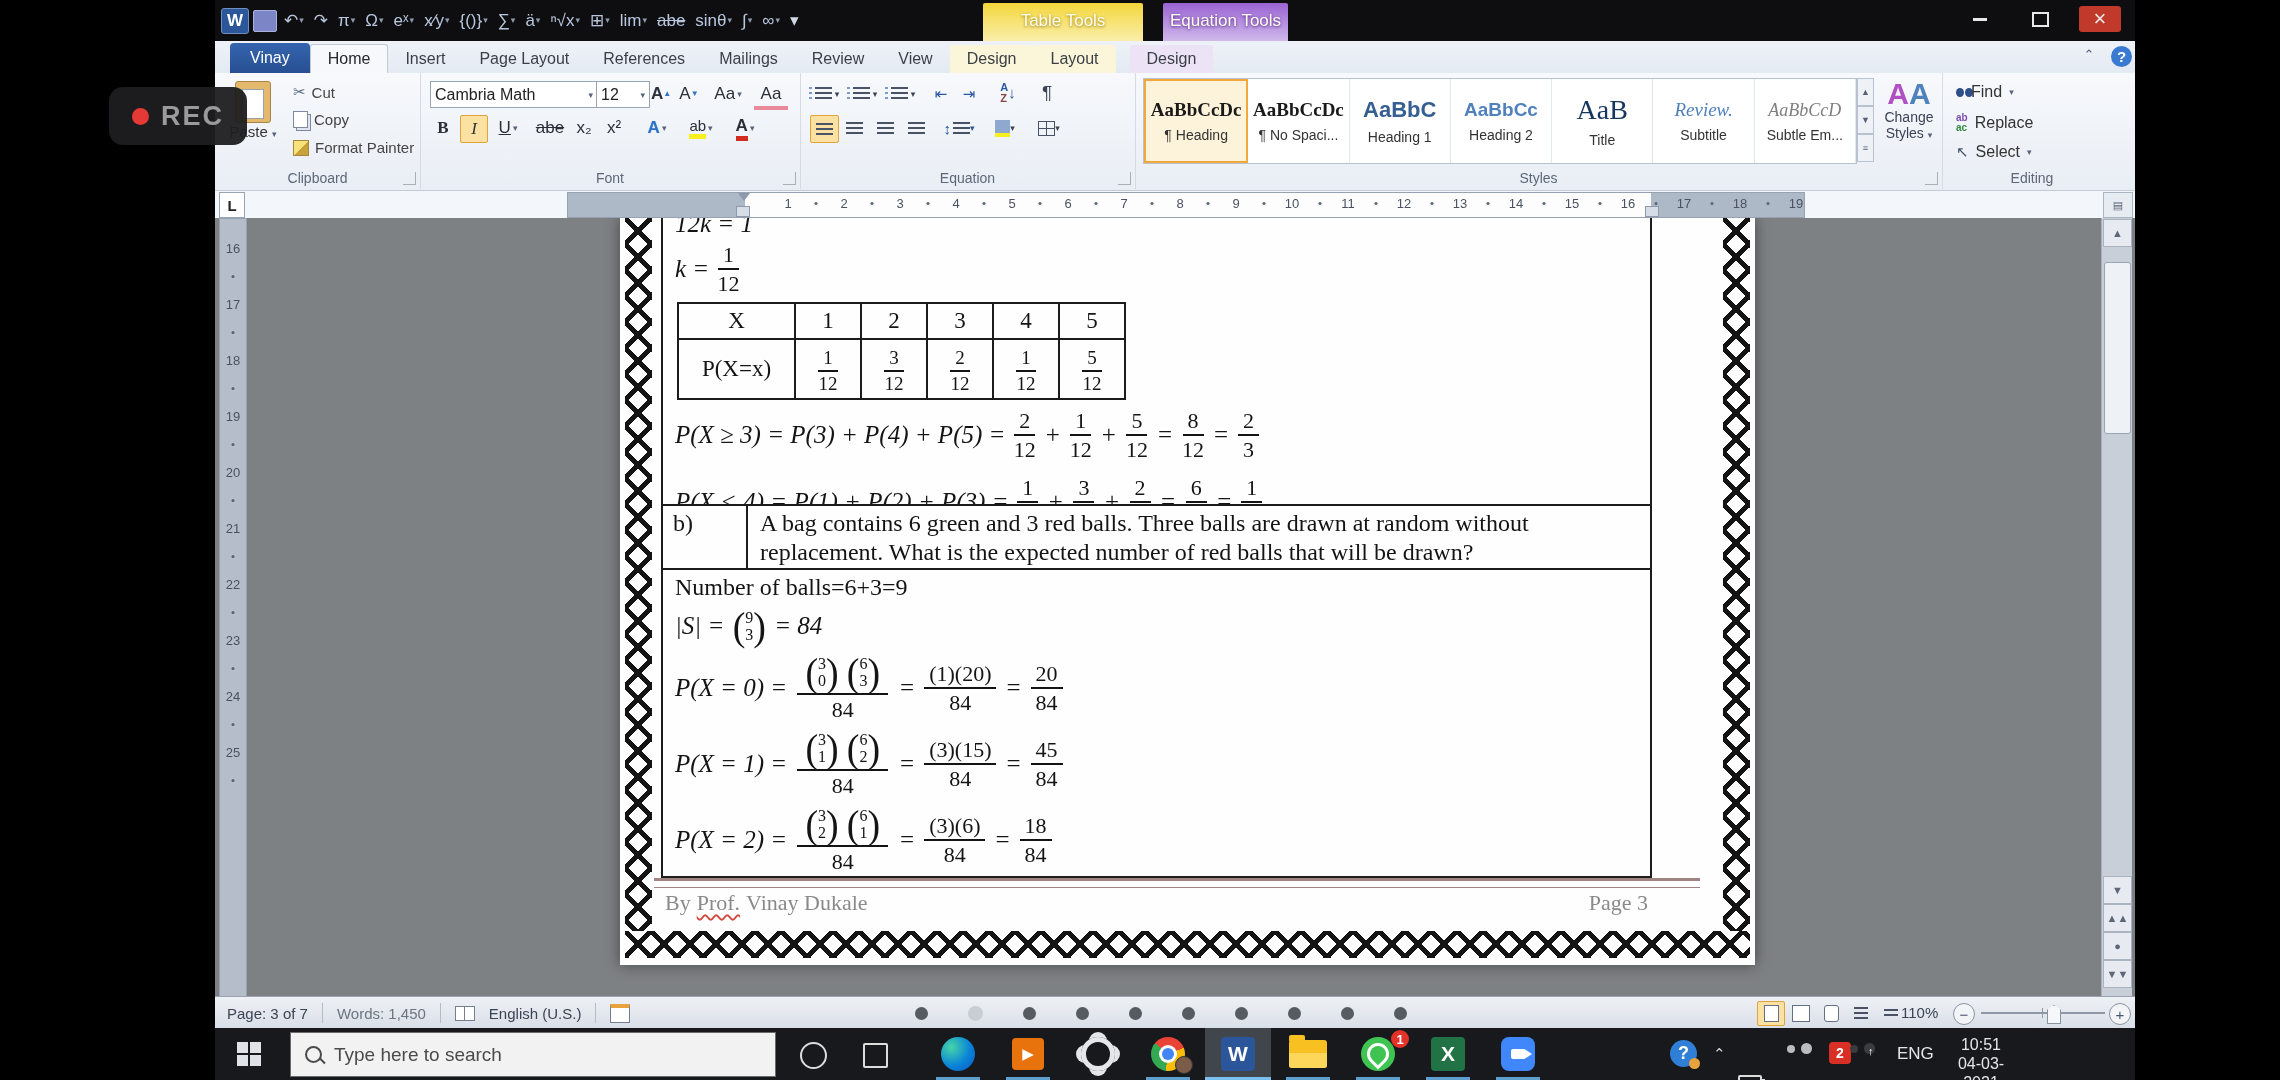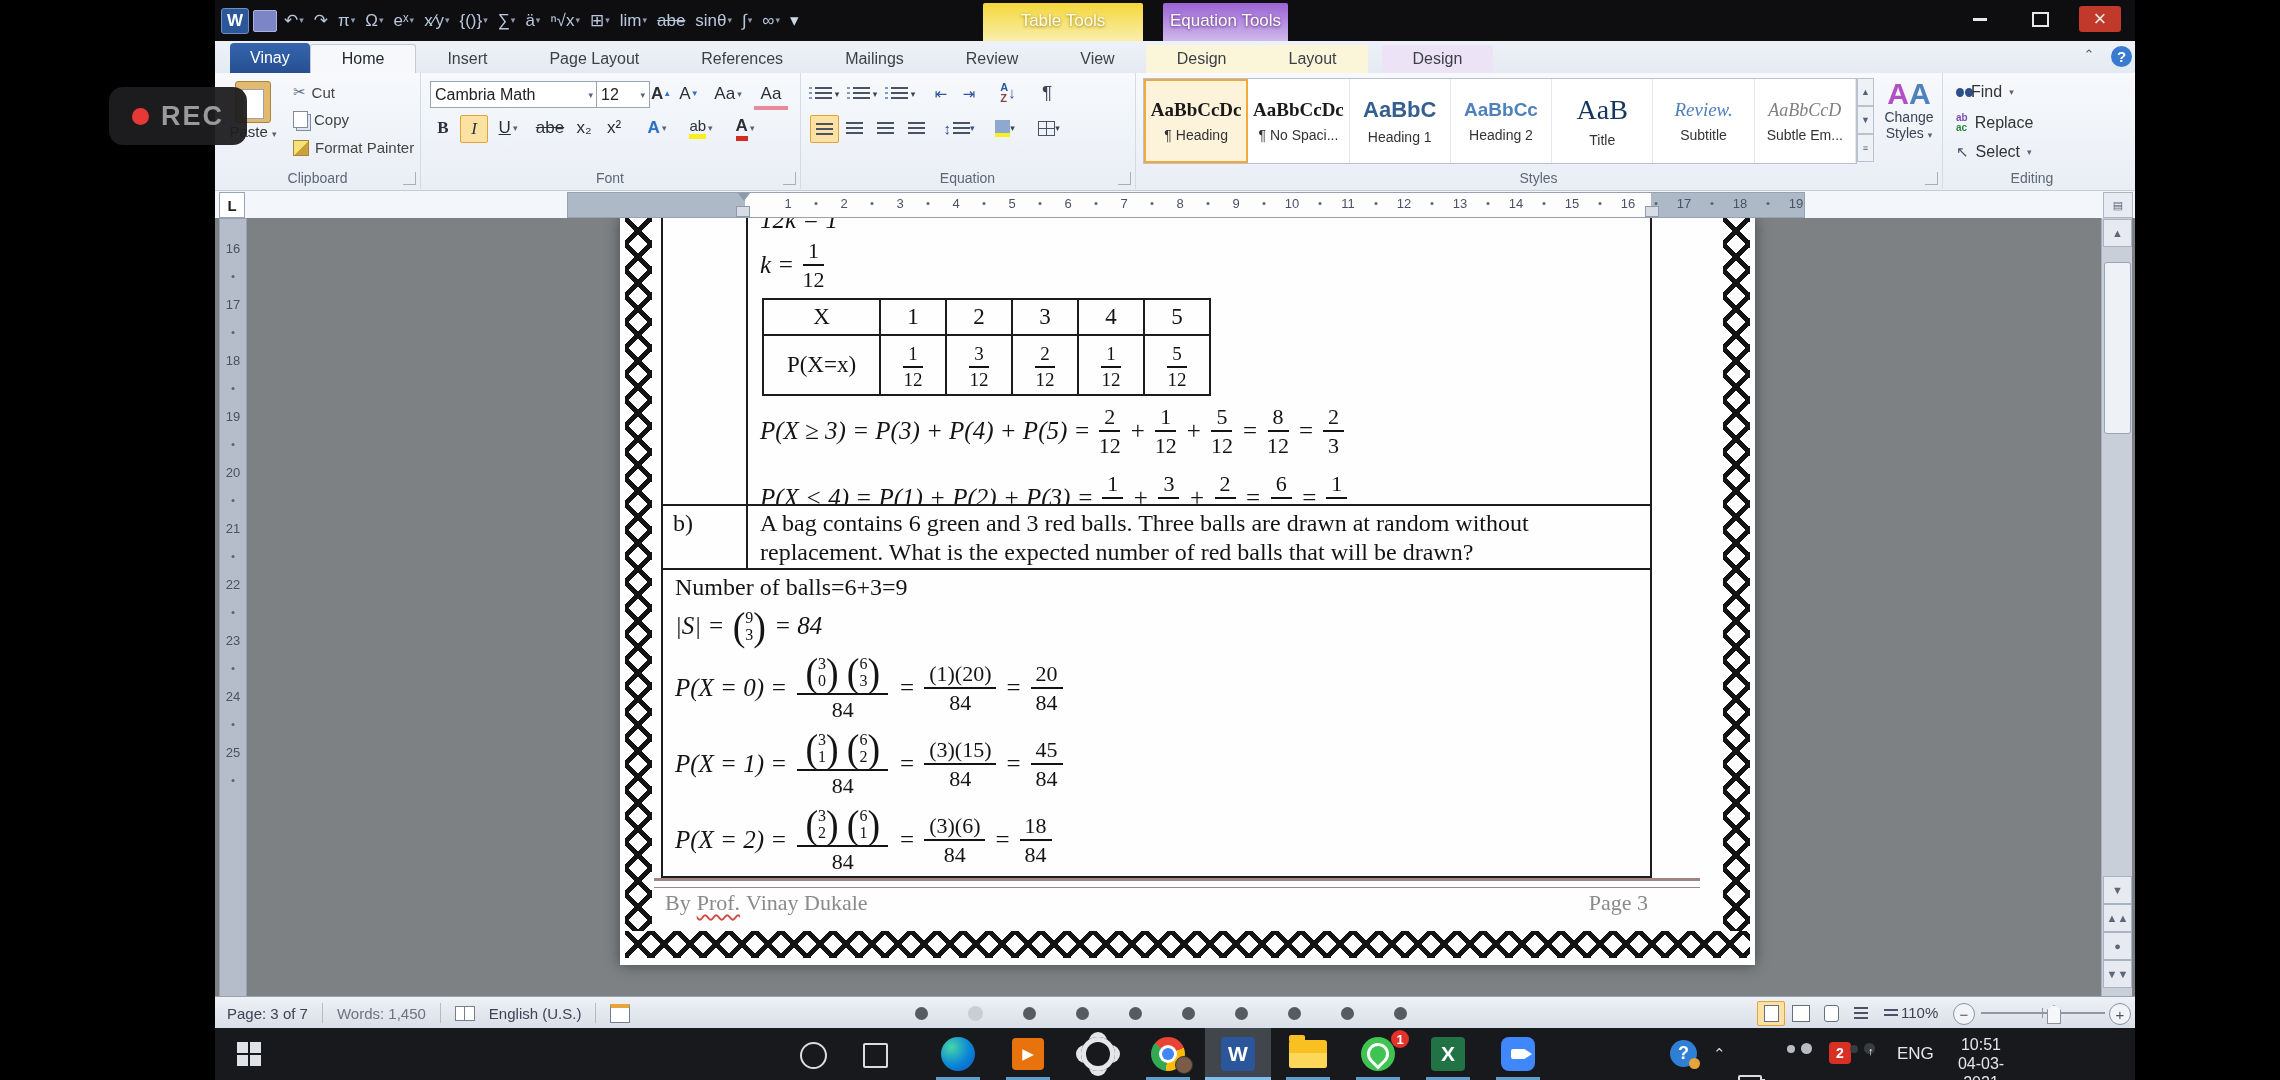--- a/index.html
+++ b/index.html
@@ -26,21 +26,21 @@
   .win-title{position:absolute;left:1090px;top:0;height:41px;display:flex;align-items:center;color:#e9e9e9;font-size:21px;white-space:nowrap;}
   .win-controls{position:absolute;right:14px;top:6px;display:flex;gap:18px;}
   .wc{width:42px;height:26px;display:flex;align-items:center;justify-content:center;color:#e8e8e8;font-size:18px;}
   .wc-min::after{content:"";width:14px;height:3px;background:#e8e8e8;}
   .wc-max::after{content:"";width:13px;height:11px;border:2px solid #e8e8e8;}
   .wc-close{background:#c0392b;border-radius:3px;font-size:22px;}
 
   
   .tabsrow{position:absolute;left:0;top:41px;width:1920px;height:32px;background:linear-gradient(#eef2f8,#e4eaf2);
            display:flex;align-items:flex-end;}
-  .tab{padding:5px 31px;font-size:16px;color:#3b3f46;white-space:nowrap;}
+  .tab{padding:5px 17px;font-size:16px;color:#3b3f46;white-space:nowrap;}
   .tab-file{background:linear-gradient(#3565ae,#274f92);color:#fff;margin-left:15px;border-radius:4px 4px 0 0;padding:6px 20px;}
   .tab-active{background:#f6f8fb;border:1px solid #c2cad6;border-bottom:none;border-radius:3px 3px 0 0;color:#23272e;}
   .tab-ctx-table{background:#fbf6da;border-radius:3px 3px 0 0;}
   .tab-ctx-eq{background:#ece3f6;border-radius:3px 3px 0 0;margin-left:14px;}
   .ribbon-min{position:absolute;left:1862px;top:47px;width:24px;height:20px;color:#52607a;font-size:13px;text-align:center;}
   .ribbon-help{position:absolute;left:1896px;top:46px;width:21px;height:21px;background:#3a7ad0;color:#fff;border-radius:50%;
                font-size:15px;font-weight:bold;display:flex;align-items:center;justify-content:center;}
 
   
   .ribbon{position:absolute;left:0;top:73px;width:1920px;height:117px;background:linear-gradient(#f7f9fc,#e9eef5);
@@ -129,21 +129,21 @@
        linear-gradient(45deg,transparent 43%,#141414 43% 57%,transparent 57%),
        linear-gradient(-45deg,transparent 43%,#141414 43% 57%,transparent 57%);
        background-size:26px 26px;}
   .orn-left{position:absolute;left:5px;top:0;width:27px;height:715px;}
   .orn-right{position:absolute;left:1103px;top:0;width:27px;height:715px;}
   .orn-bottom{position:absolute;left:5px;top:713px;width:1125px;height:27px;}
 
   .tbl{position:absolute;left:41px;top:-10px;width:987px;border:2px solid #1c1c1c;border-top:none;border-bottom:5px double #1c1c1c;
        font-family:"Liberation Serif",serif;color:#141414;}
   .trow{display:flex;border-top:2px solid #1c1c1c;}
-  .trow:first-child{border-top:none;}
+  .trow:first-child{border-top:none;flex-direction:column;}
   .tlabel{width:73px;border-right:2px solid #1c1c1c;padding:4px 0 0 10px;font-size:24px;flex-shrink:0;}
   .tcontent{flex:1;padding:0 0 0 12px;overflow:hidden;}
   .row-a{height:296px;}
   .row-b{height:62px;}
   .row-ans{height:306px;}
   .qtext{font-size:24px;line-height:29px;padding-top:3px;width:860px;}
 
   .eqline{display:flex;align-items:center;font-family:"Liberation Serif",serif;color:#141414;font-size:25px;}
   .lhs{font-style:italic;white-space:pre;}
   .plain{white-space:pre;}
@@ -907,20 +907,24 @@
     </div>
   </div>
 
   <div class="taskbar">
     <div class="start">
         <div></div>
         <div></div>
         <div></div>
         <div></div>
       </div>
+    <div class="tsearch">
+      <span class="mag"></span>
+      <span>Type here to search</span>
+    </div>
     <div class="cortana"></div>
     <div class="taskview"></div>
 
     <div class="tile" style="left:710px;">
         <span class="ic-edge"></span>
         <span class="underline"></span>
       </div>
     <div class="tile" style="left:780px;">
         <span class="ic-movies">▶</span>
         <span class="underline"></span>

